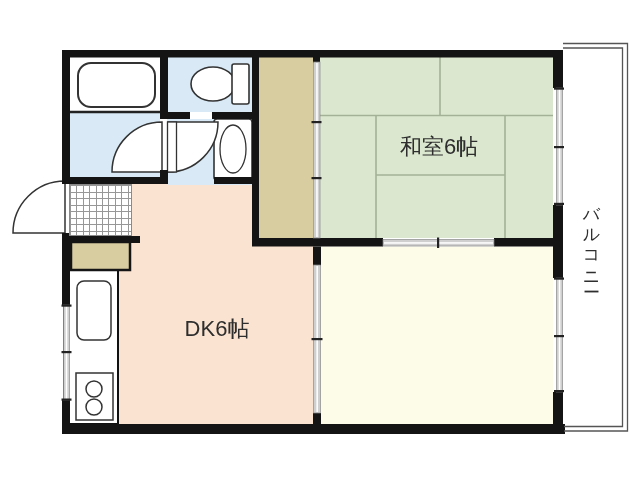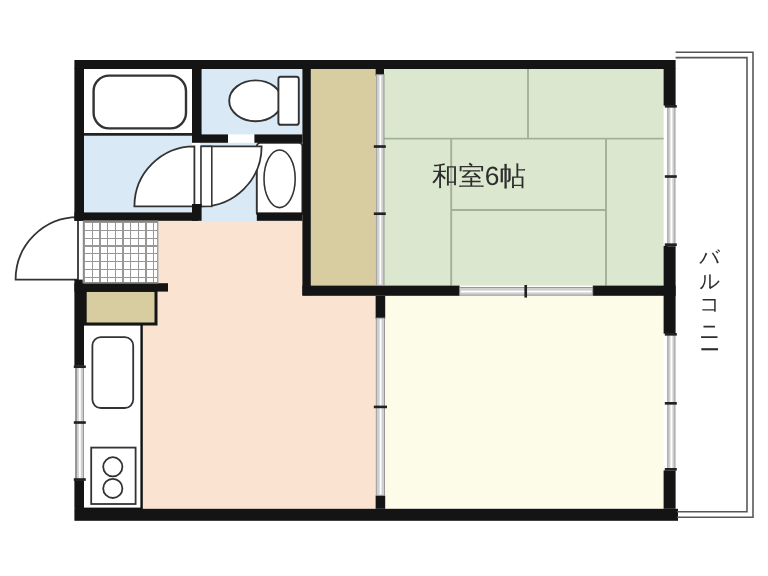--- a/index.html
+++ b/index.html
@@ -3,21 +3,21 @@
 <meta charset="utf-8">
 <style>
   html,body{margin:0;padding:0;background:#ffffff;}
   #stage{
     position:relative;width:640px;height:480px;background:#ffffff;overflow:hidden;
     font-family:"Liberation Sans","DejaVu Sans",sans-serif;
   }
   #plan-svg{position:absolute;left:0;top:0;}
   .room-label{
     position:absolute;color:#2e2e2e;font-size:22px;font-weight:500;
-    text-align:left;line-height:26px;white-space:nowrap;
+    text-align:center;line-height:26px;white-space:nowrap;
   }
   .balcony-label{
     position:absolute;color:#2e2e2e;font-size:17px;font-weight:500;
     writing-mode:vertical-rl;letter-spacing:2.5px;line-height:20px;
   }
   #genkan-tile{
     position:absolute;left:69px;top:184px;width:63px;height:52px;
     background-color:#ffffff;
     background-image:
       repeating-linear-gradient(to right,#979797 0,#979797 1px,transparent 1px,transparent 6.4px),
@@ -159,15 +159,16 @@
       <polyline points="563,43.5 627.5,43.5 627.5,431 564,431"></polyline>
       <polyline points="563,48 622.5,48 622.5,426.5 564,426.5"></polyline>
     </g>
   </svg>
 
   <div id="genkan-tile"></div>
 
   <div class="room-label" style="left:360px;top:134px;width:158px;">和室6帖</div>
 
 
+  <div class="room-label" style="left:157px;top:316px;width:120px;">DK6帖</div>
 
   <div class="balcony-label" style="left:581px;top:195px;height:120px;">バルコニー</div>
 </div>
 
 </body></html>

